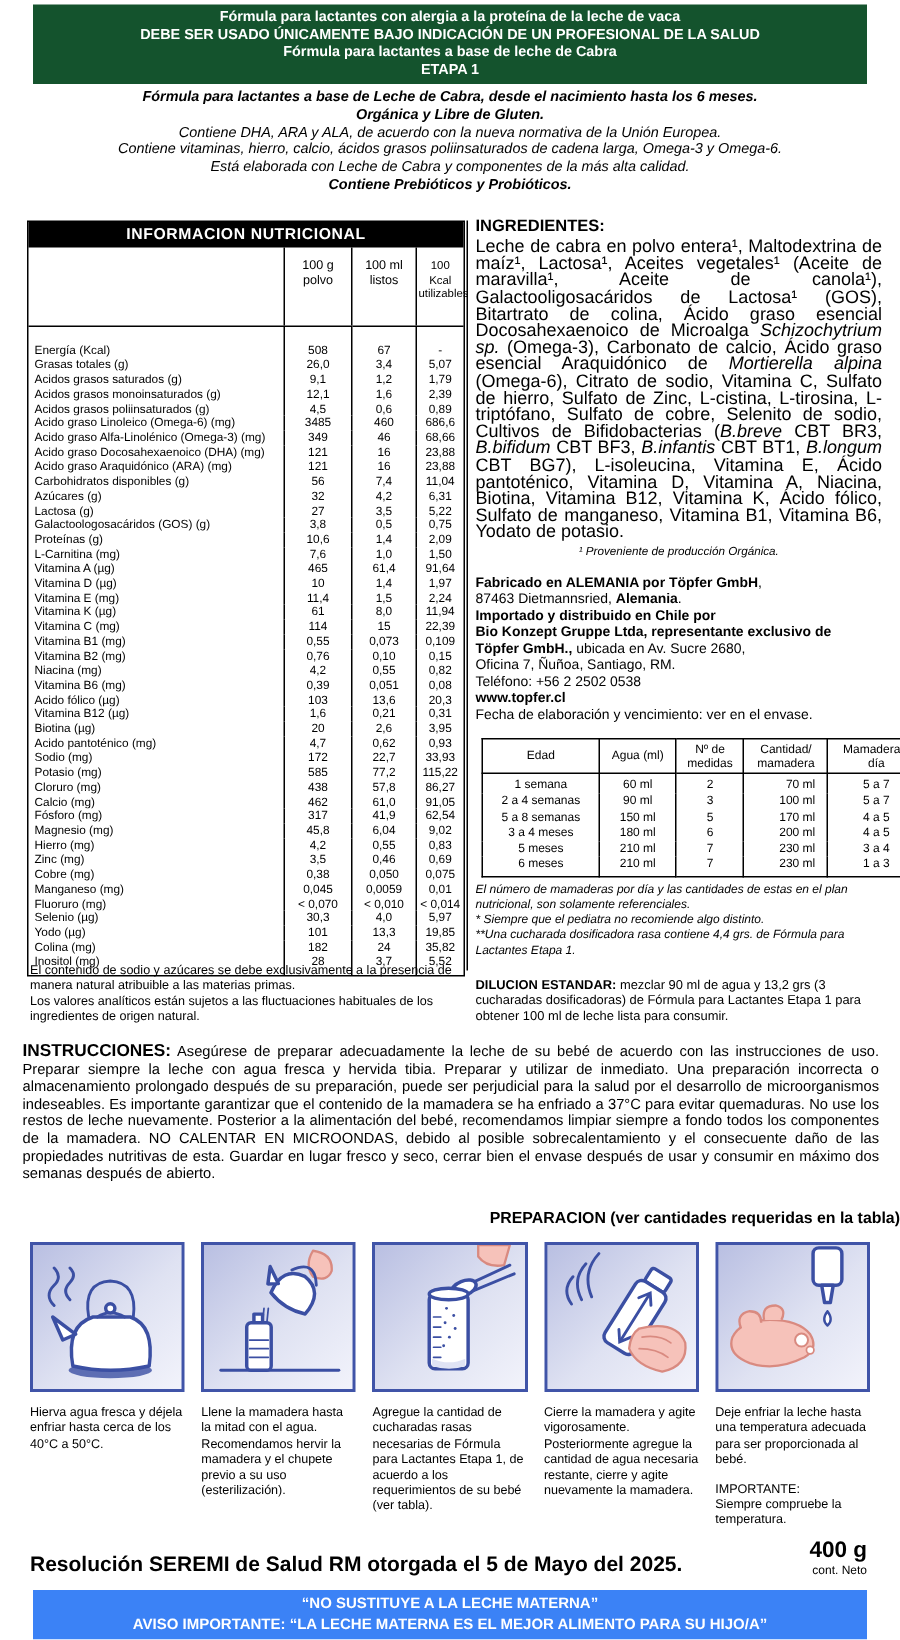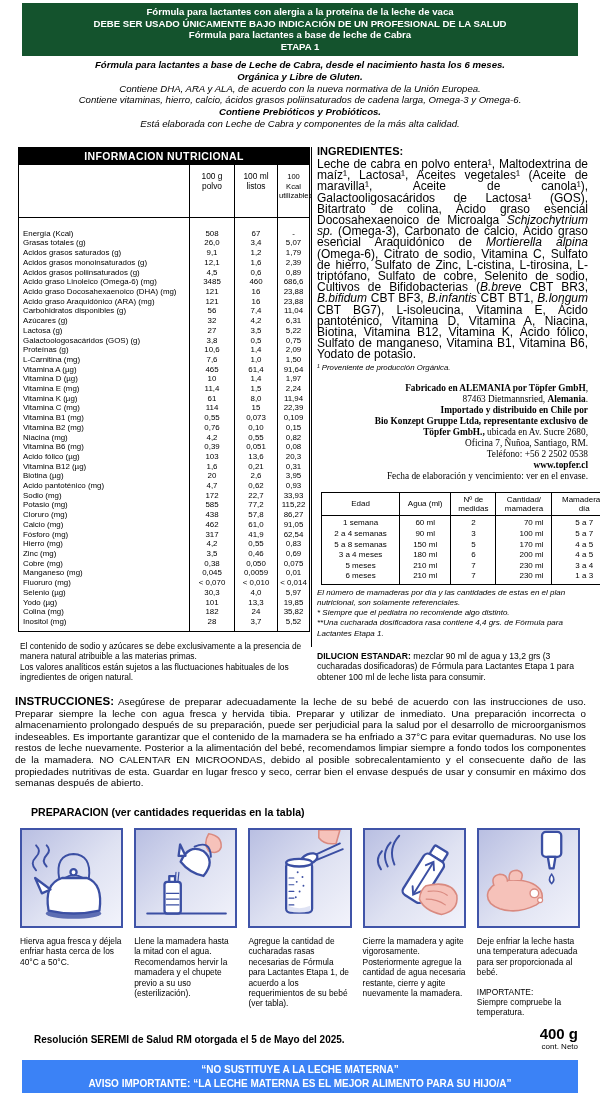--- a/index.html
+++ b/index.html
@@ -56,23 +56,23 @@
     font-size:8.4px;line-height:10.4px;
   }
 
   
   .col-divider{
     position:absolute;left:311px;top:147px;height:500px;border-left:1.4px solid #000;
   }
   .right-col{position:absolute;left:317px;top:145px;width:271px;}
   .ing-head{font-weight:bold;font-size:11px;margin-bottom:2px;}
   .ing-para{font-size:12px;line-height:11.2px;text-align:justify;}
-  .ing-foot{font-size:7.8px;font-style:italic;margin-top:2px;}
+  .ing-foot{font-size:7.8px;font-style:italic;margin-top:2px;text-align:center;}
   .mfr{
-    text-align:right;font-size:9.3px;line-height:11.1px;margin-top:11px;font-family:Liberation Serif, serif;
+    text-align:left;font-size:9.3px;line-height:11.1px;margin-top:11px;
   }
   .dose-wrap{margin-top:9px;}
   table.dose-table{
     width:296px;border-collapse:collapse;margin-left:4px;
   }
   .dose-table th{
     border:1.2px solid #000;font-weight:normal;font-size:8px;line-height:9.4px;
     white-space:pre-line;text-align:center;vertical-align:middle;padding:2px 1px;
   }
   .dose-table td{
@@ -91,41 +91,41 @@
 
   
   .instructions{
     position:absolute;left:15px;right:14px;top:696px;
     font-size:9.8px;line-height:11.6px;text-align:justify;
   }
   .instructions .label{font-weight:bold;font-size:11.5px;}
 
   
   .prep-title{
-    position:absolute;left:0;right:0;top:806px;text-align:left;
+    position:absolute;left:0;right:0;top:806px;text-align:right;
     font-weight:bold;font-size:10.6px;padding-left:31px;
   }
   .steps-row{
     position:absolute;left:20px;right:20px;top:828px;display:flex;gap:11px;
   }
   .step-box{
     flex:1;height:100px;border:2px solid #4054a8;box-sizing:border-box;
     background:linear-gradient(135deg,#b9bfe2 0%,#dfe2f2 55%,#f2f3fb 100%);
   }
   .step-box svg{width:100%;height:100%;display:block;}
   .captions-row{
     position:absolute;left:20px;right:20px;top:936px;display:flex;gap:11px;
   }
   .caption{flex:1;font-size:8.4px;line-height:10.4px;}
   .cap-important{margin-top:9px;}
   .cap-important .lbl{font-weight:normal;}
 
   
   .resolution{
-    position:absolute;left:20px;top:1034px;font-weight:bold;font-size:10px;margin-left:14px;
+    position:absolute;left:20px;top:1034px;font-weight:bold;font-size:14px;
   }
   .net{
     position:absolute;right:22px;top:1026px;text-align:right;
   }
   .net .wt{font-weight:bold;font-size:15px;line-height:16px;}
   .net .lbl{font-size:8px;line-height:9px;}
   .footer-bar{
     position:absolute;left:22px;right:22px;top:1060px;height:33px;background:#3b82f6;
     color:#fff;text-align:center;font-weight:bold;font-size:10px;line-height:14px;
     padding-top:3px;box-sizing:border-box;
@@ -146,22 +146,22 @@
     <div>DEBE SER USADO ÚNICAMENTE BAJO INDICACIÓN DE UN PROFESIONAL DE LA SALUD</div>
     <div>Fórmula para lactantes a base de leche de Cabra</div>
     <div>ETAPA 1</div>
   </div>
 
 <div class="intro">
     <div><span class="b">Fórmula para lactantes a base de Leche de Cabra, desde el nacimiento hasta los 6 meses.</span></div>
     <div><span class="b">Orgánica y Libre de Gluten.</span></div>
     <div><span>Contiene DHA, ARA y ALA, de acuerdo con la nueva normativa de la Unión Europea.</span></div>
     <div><span>Contiene vitaminas, hierro, calcio, ácidos grasos poliinsaturados de cadena larga, Omega-3 y Omega-6.</span></div>
+    <div><span>Está elaborada con Leche de Cabra y componentes de la más alta calidad.</span></div>
     <div><span class="b">Contiene Prebióticos y Probióticos.</span></div>
-    <div><span>Está elaborada con Leche de Cabra y componentes de la más alta calidad.</span></div>
   </div>
 
 <div class="nut-box">
   <div class="nut-title">INFORMACION NUTRICIONAL</div>
   <table class="nut-table">
     <thead>
       <tr>
         <th class="lbl"></th>
         <th class="c1">100 g
 polvo</th>
@@ -202,20 +202,26 @@
           <td>0,6</td>
           <td>0,89</td>
         </tr>
         <tr>
           <td>Acido graso Linoleico (Omega-6) (mg)</td>
           <td>3485</td>
           <td>460</td>
           <td>686,6</td>
         </tr>
         <tr>
+          <td>Acido graso Alfa-Linolénico (Omega-3) (mg)</td>
+          <td>349</td>
+          <td>46</td>
+          <td>68,66</td>
+        </tr>
+        <tr>
           <td>Acido graso Docosahexaenoico (DHA) (mg)</td>
           <td>121</td>
           <td>16</td>
           <td>23,88</td>
         </tr>
         <tr>
           <td>Acido graso Araquidónico (ARA) (mg)</td>
           <td>121</td>
           <td>16</td>
           <td>23,88</td>
@@ -356,20 +362,26 @@
           <td>Calcio (mg)</td>
           <td>462</td>
           <td>61,0</td>
           <td>91,05</td>
         </tr>
         <tr>
           <td>Fósforo (mg)</td>
           <td>317</td>
           <td>41,9</td>
           <td>62,54</td>
+        </tr>
+        <tr>
+          <td>Magnesio (mg)</td>
+          <td>45,8</td>
+          <td>6,04</td>
+          <td>9,02</td>
         </tr>
         <tr>
           <td>Hierro (mg)</td>
           <td>4,2</td>
           <td>0,55</td>
           <td>0,83</td>
         </tr>
         <tr>
           <td>Zinc (mg)</td>
           <td>3,5</td>

